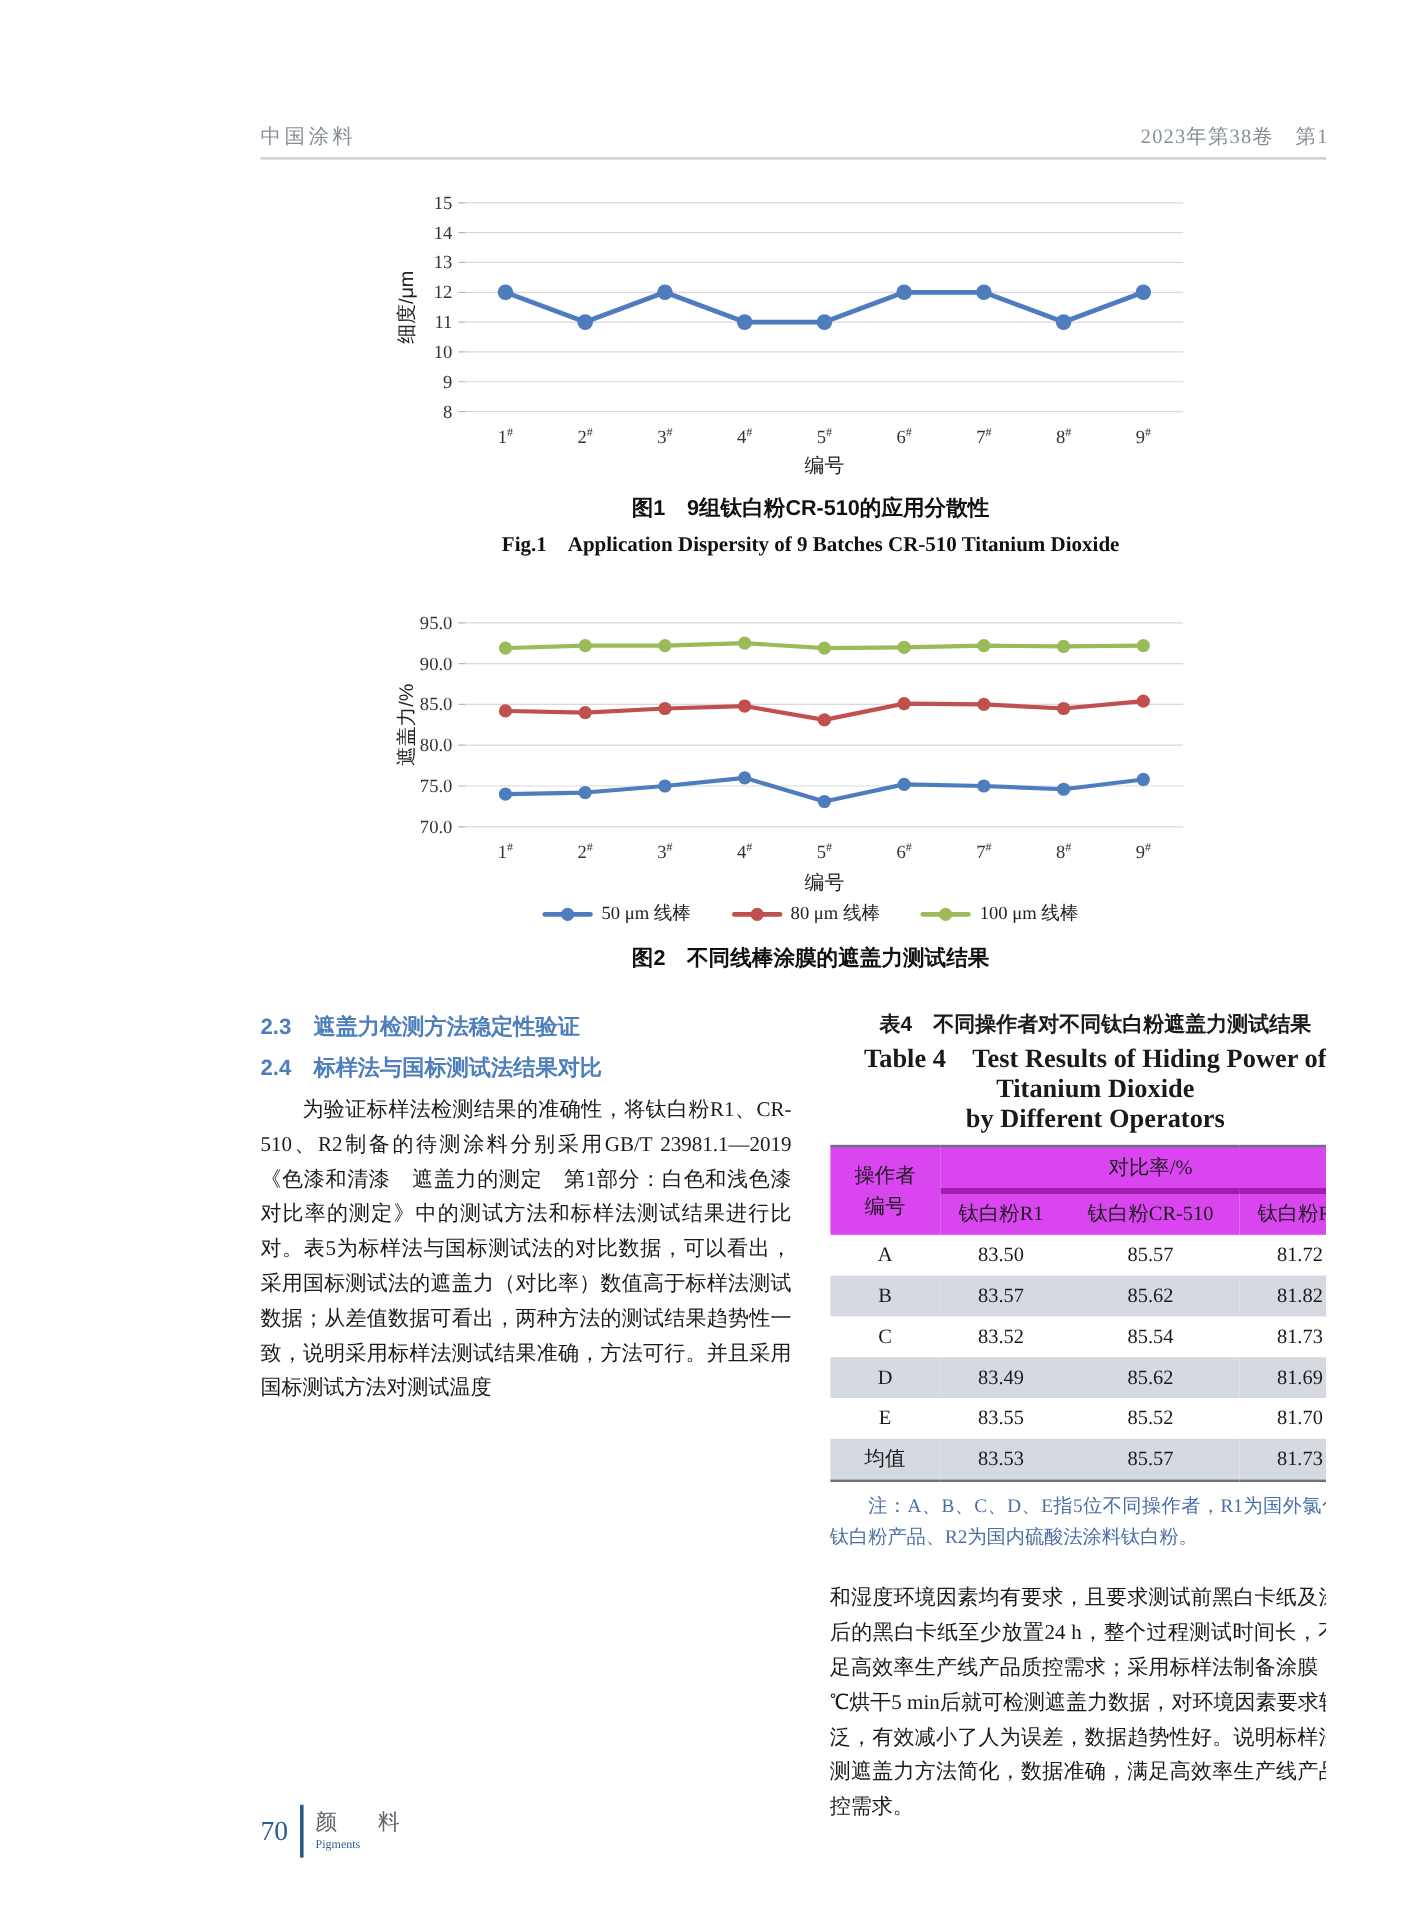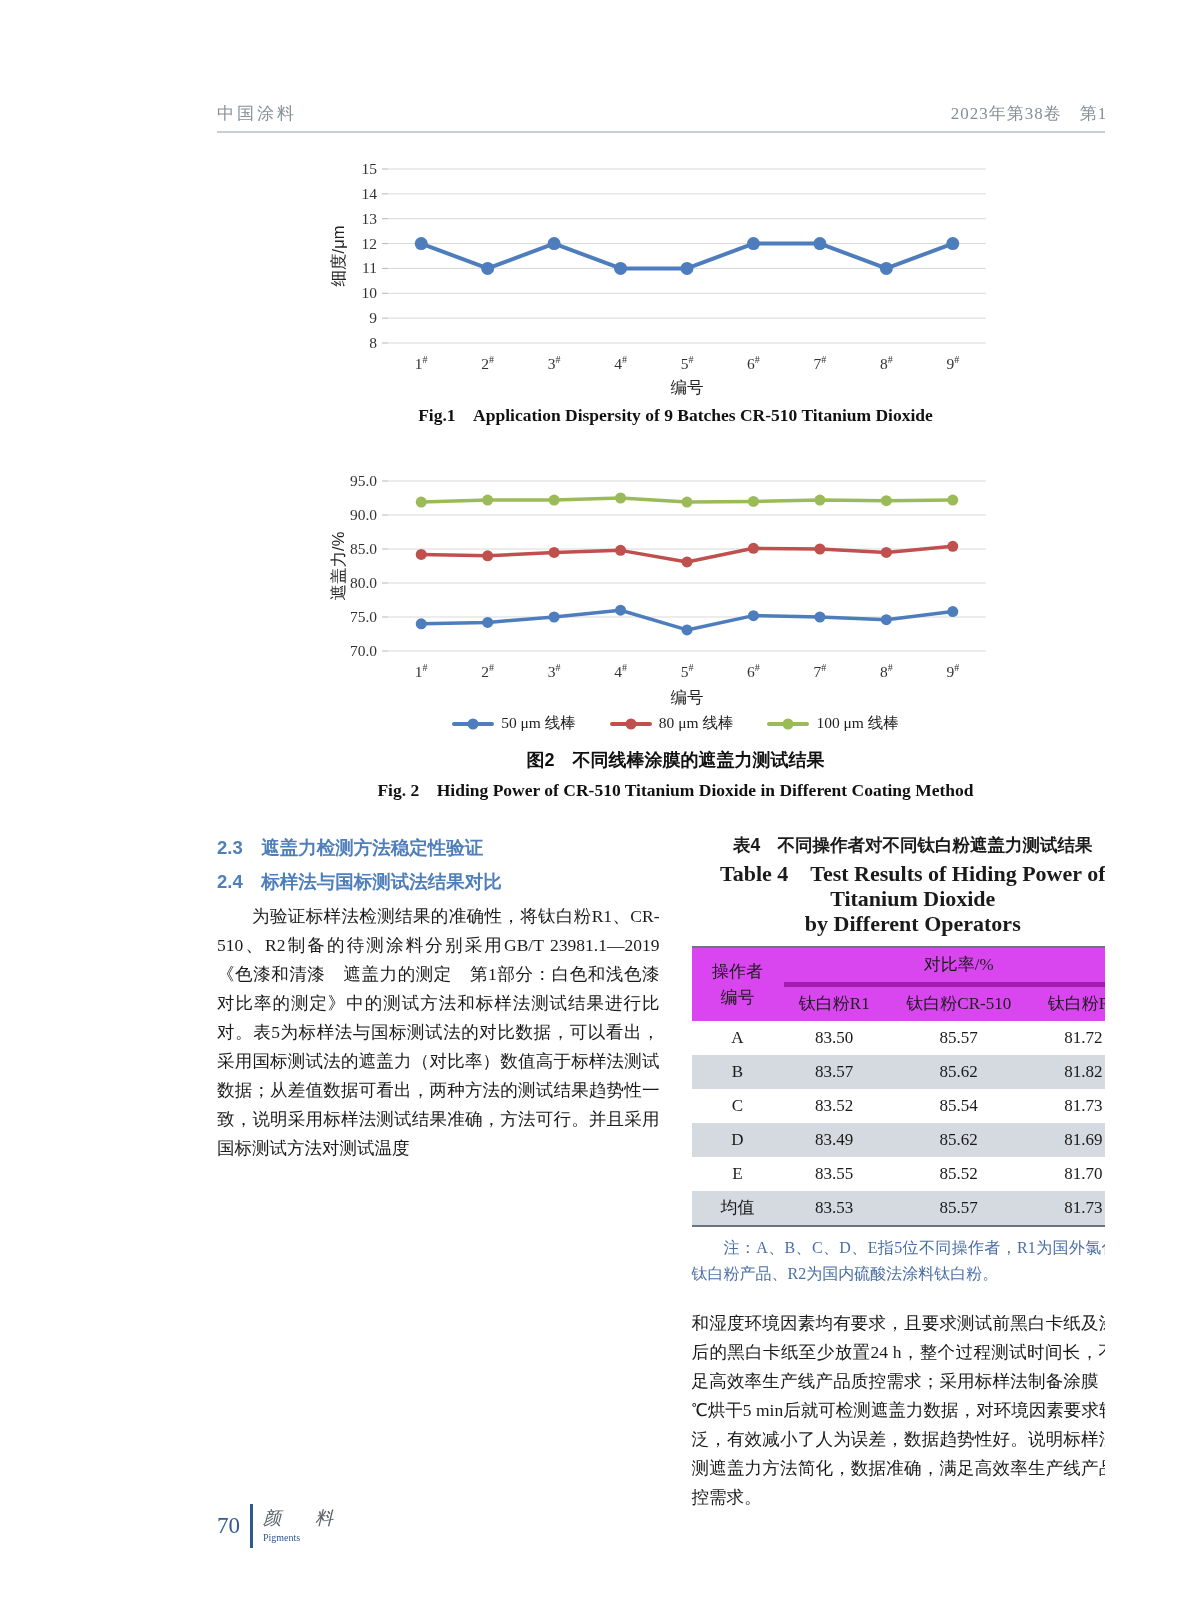--- a/index.html
+++ b/index.html
@@ -88,21 +88,21 @@
   .after-table{margin-top:22px;}
 
   
   .page-footer{
     position:absolute;left:135px;top:1488px;
     display:flex;align-items:center;gap:10px;
   }
   .page-num{color:#2e5b8f;font-size:23px;}
   .footer-bar{width:3px;height:44px;background:#2e5b8f;}
   .footer-col{display:flex;flex-direction:column;line-height:1.1;}
-  .footer-zh{color:#5a6068;font-size:18px;letter-spacing:8px;font-family:"Liberation Sans",sans-serif;font-style:italic;}
+  .footer-zh{color:#5a6068;font-size:18px;letter-spacing:8px;font-family:"Liberation Sans",sans-serif;}
   .footer-en{color:#2e5b8f;font-size:10px;margin-top:3px;}
 </style>
 </head>
 <body>
 
 <div class="page">
   <div class="content">
 
     <div class="page-header">
       <span>中国涂料</span>
@@ -150,20 +150,21 @@
           <circle cx="95.22222222222223" cy="88.57142857142858" r="6.5" fill="#4d7dbd"></circle>
           <circle cx="161.66666666666669" cy="113.42857142857143" r="6.5" fill="#4d7dbd"></circle>
           <circle cx="228.11111111111111" cy="88.57142857142858" r="6.5" fill="#4d7dbd"></circle>
           <circle cx="294.55555555555554" cy="113.42857142857143" r="6.5" fill="#4d7dbd"></circle>
           <circle cx="361" cy="113.42857142857143" r="6.5" fill="#4d7dbd"></circle>
           <circle cx="427.44444444444446" cy="88.57142857142858" r="6.5" fill="#4d7dbd"></circle>
           <circle cx="493.8888888888889" cy="88.57142857142858" r="6.5" fill="#4d7dbd"></circle>
           <circle cx="560.3333333333333" cy="113.42857142857143" r="6.5" fill="#4d7dbd"></circle>
           <circle cx="626.7777777777778" cy="88.57142857142858" r="6.5" fill="#4d7dbd"></circle>
         </svg>
+      <div class="cap-zh">图1　9组钛白粉CR-510的应用分散性</div>
       <div class="cap-en">Fig.1　Application Dispersity of 9 Batches CR-510 Titanium Dioxide</div>
     </div>
 
     <div class="figure-block" style="margin-top:36px;">
       <svg id="chart2" width="700" height="246">
           <line x1="62" y1="188" x2="660" y2="188" stroke="#d9d9d9" stroke-width="1"></line>
           <line x1="56" y1="188" x2="62" y2="188" stroke="#b8b8b8" stroke-width="1"></line>
           <text x="51" y="193" text-anchor="end" font-size="15.5" fill="#333" font-family="&quot;Liberation Serif&quot;, serif">70.0</text>
           <line x1="62" y1="154" x2="660" y2="154" stroke="#d9d9d9" stroke-width="1"></line>
           <line x1="56" y1="154" x2="62" y2="154" stroke="#b8b8b8" stroke-width="1"></line>
@@ -236,21 +237,20 @@
             <span>80 μm 线棒</span>
           </span>
           <span class="legend-item">
             <span class="legend-line" style="background: rgb(155, 187, 89);">
               <span class="legend-dot" style="background: rgb(155, 187, 89);"></span>
             </span>
             <span>100 μm 线棒</span>
           </span>
         </div>
       <div class="cap-zh">图2　不同线棒涂膜的遮盖力测试结果</div>
-      <div class="cap-en">Fig. 2　Hiding Power of CR-510 Titanium Dioxide in Different Coating Method</div>
     </div>
 
     <div class="columns">
       <div class="col">
         <div class="sec-heading">2.3　遮盖力检测方法稳定性验证</div>
         <div class="sec-heading" style="margin-top:4px;">2.4　标样法与国标测试法结果对比</div>
         <p class="para">为验证标样法检测结果的准确性，将钛白粉R1、CR-510、R2制备的待测涂料分别采用GB/T 23981.1—2019《色漆和清漆　遮盖力的测定　第1部分：白色和浅色漆对比率的测定》中的测试方法和标样法测试结果进行比对。表5为标样法与国标测试法的对比数据，可以看出，采用国标测试法的遮盖力（对比率）数值高于标样法测试数据；从差值数据可看出，两种方法的测试结果趋势性一致，说明采用标样法测试结果准确，方法可行。并且采用国标测试方法对测试温度</p>
       </div>
 
       <div class="col">

